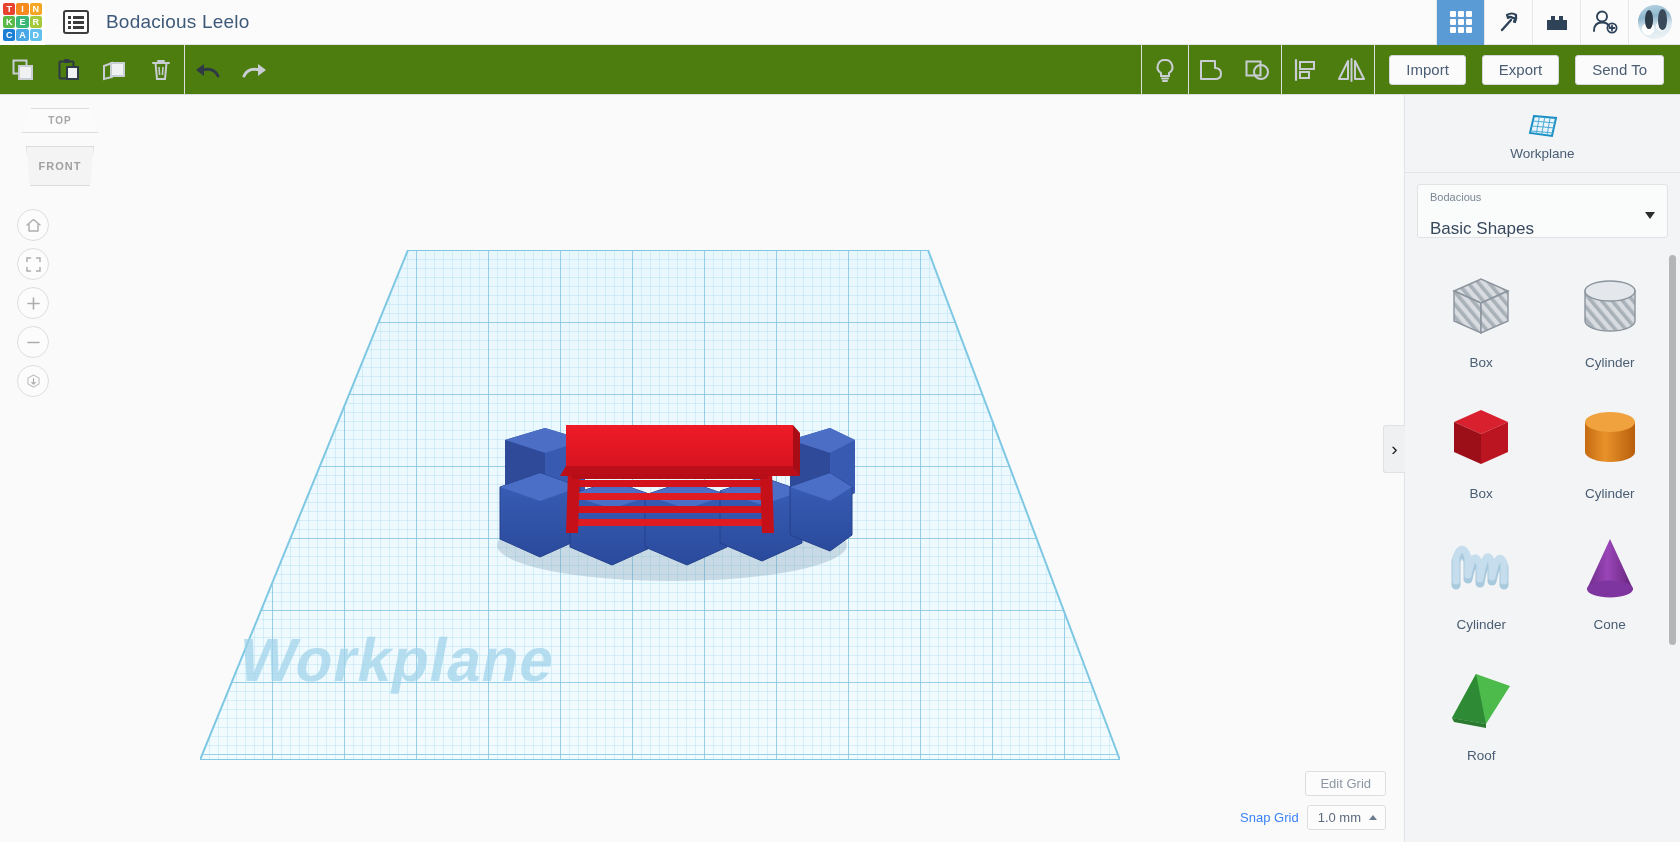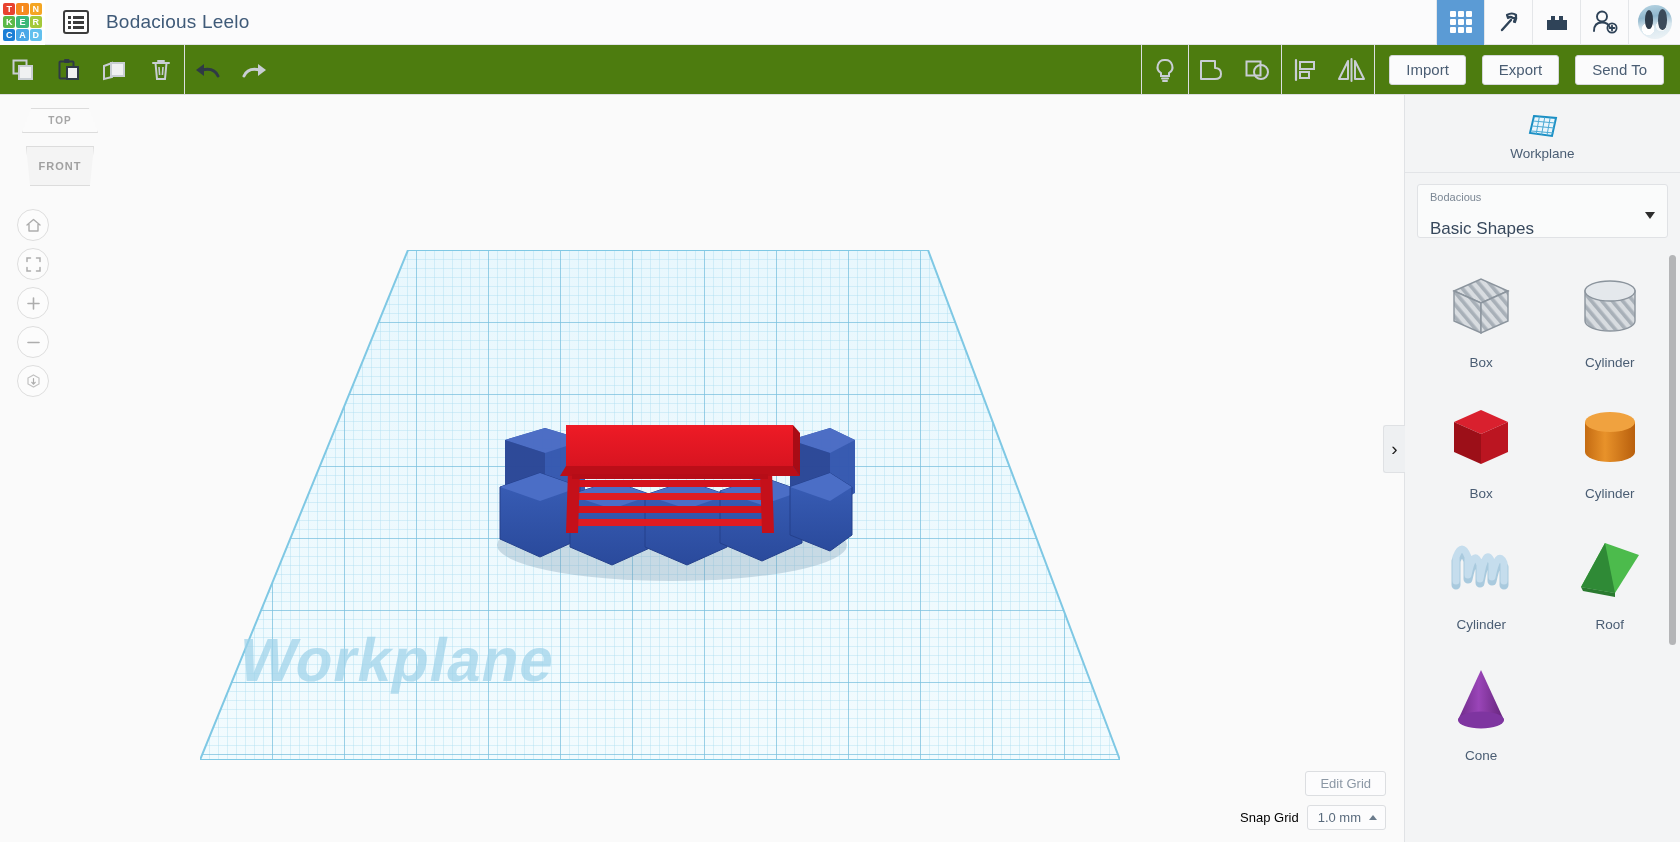--- a/index.html
+++ b/index.html
@@ -158,21 +158,21 @@
   
   .gridctl { position: absolute; right: 18px; bottom: 12px; text-align: right; }
   .editgrid {
     display: inline-flex; align-items: center; justify-content: center;
     height: 25px; padding: 0 14px;
     border: 1px solid #dcdee1; border-radius: 3px;
     background: #fcfcfd; color: #8b97a4; font-size: 13px;
     margin-bottom: 9px;
   }
   .snaprow { display: flex; align-items: center; justify-content: flex-end; gap: 8px; }
-  .snaplabel { font-size: 13px; color: #000000; }
+  .snaplabel { font-size: 13px; color: #3b82f6; }
   .snapsel {
     display: flex; align-items: center; gap: 8px;
     height: 25px; padding: 0 8px 0 10px;
     border: 1px solid #dcdee1; border-radius: 3px;
     background: #fcfcfd; color: #5a6b7d; font-size: 13px;
   }
   .caret-up {
     width: 0; height: 0; border-left: 4px solid transparent;
     border-right: 4px solid transparent; border-bottom: 5px solid #6b7b8c;
   }
@@ -632,43 +632,43 @@
             <path d="M14 56 L14 32 Q20 16 26 32 L26 50 Q32 22 38 40 L38 54 Q44 20 50 38 L50 52 Q56 24 62 38 L62 56" fill="none" stroke="#a9cade" stroke-width="9" stroke-linejoin="round" stroke-linecap="round"></path>
             <path d="M14 52 L14 28 Q20 12 26 28 L26 46 Q32 18 38 36 L38 50 Q44 16 50 34 L50 48 Q56 20 62 34 L62 52" fill="none" stroke="#c5dded" stroke-width="7" stroke-linejoin="round" stroke-linecap="round"></path>
           </svg>
         </div>
         <div class="nm">Cylinder</div>
       </div>
 
       <div class="shape">
         <div class="art">
           <svg width="78" height="78" viewBox="0 0 78 78">
-            <polygon points="10,58 34,14 68,26 44,64" fill="#4cbb4c"></polygon>
-            <polygon points="10,58 34,14 44,64" fill="#2f8a36"></polygon>
-            <polygon points="10,58 44,64 44,68 12,62" fill="#2a7a30"></polygon>
-          </svg>
-        </div>
-        <div class="nm">Roof</div>
-      </div>
-
-      <div class="shape">
-        <div class="art">
-          <svg width="78" height="78" viewBox="0 0 78 78">
             <defs>
                 <linearGradient id="cg" x1="0" y1="0" x2="1" y2="0">
               <stop offset="0%" stop-color="#6d2b87"></stop>
                   <stop offset="45%" stop-color="#9a45b8"></stop>
               <stop offset="100%" stop-color="#632479"></stop>
                 </linearGradient>
               </defs>
             <path d="M39 10 L62 60 A24 9 0 0 1 16 60 Z" fill="url(#cg)"></path>
             <ellipse cx="39" cy="60" rx="23" ry="8.5" fill="#7e35a0"></ellipse>
           </svg>
         </div>
         <div class="nm">Cone</div>
       </div>
 
+      <div class="shape">
+        <div class="art">
+          <svg width="78" height="78" viewBox="0 0 78 78">
+            <polygon points="10,58 34,14 68,26 44,64" fill="#4cbb4c"></polygon>
+            <polygon points="10,58 34,14 44,64" fill="#2f8a36"></polygon>
+            <polygon points="10,58 44,64 44,68 12,62" fill="#2a7a30"></polygon>
+          </svg>
+        </div>
+        <div class="nm">Roof</div>
+      </div>
+
     </div>
 
     <div class="rscroll"></div>
   </div>
 
 </div>
 
 </body></html>

